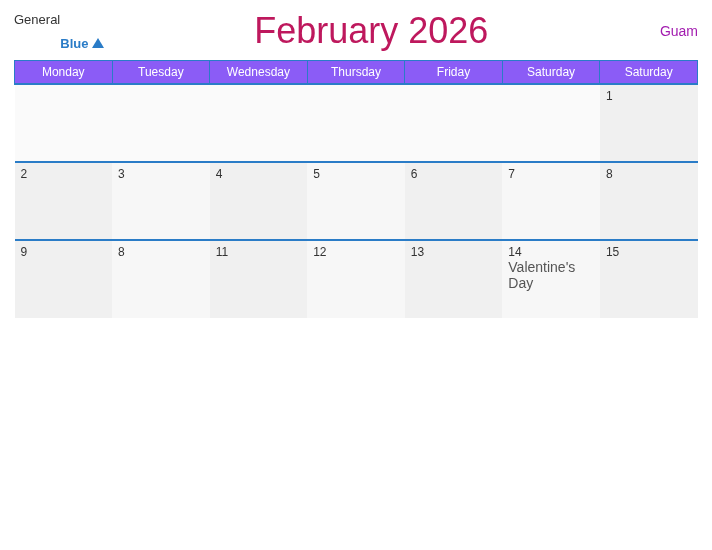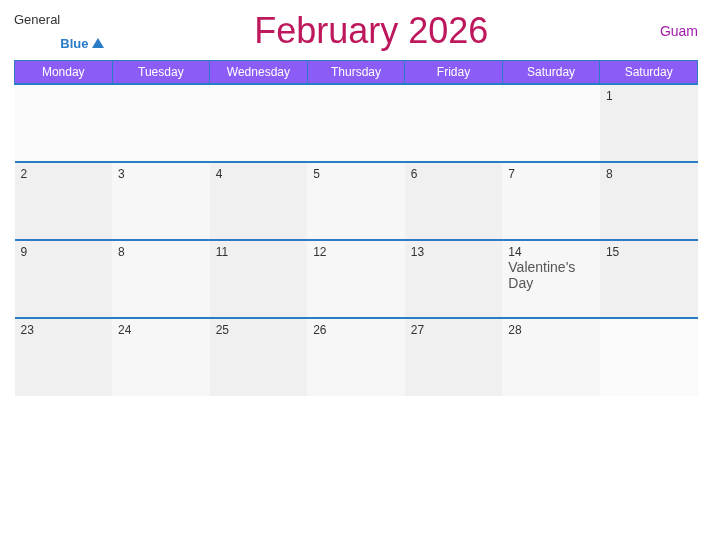--- a/index.html
+++ b/index.html
@@ -183,36 +183,15 @@
             <span class="day-number">12</span>
           </td>
           <td>
             <span class="day-number">13</span>
           </td>
           <td><span class="day-number">14</span><span class="event-text">Valentine's Day</span></td>
           <td>
             <span class="day-number">15</span>
           </td>
         </tr>
-        <tr>
-          <td>
-            <span class="day-number">23</span>
-          </td>
-          <td>
-            <span class="day-number">24</span>
-          </td>
-          <td>
-            <span class="day-number">25</span>
-          </td>
-          <td>
-            <span class="day-number">26</span>
-          </td>
-          <td>
-            <span class="day-number">27</span>
-          </td>
-          <td>
-            <span class="day-number">28</span>
-          </td>
-          <td class="empty-cell"></td>
-        </tr>
       </tbody>
   </table>
 </div>
 
 </body></html>

